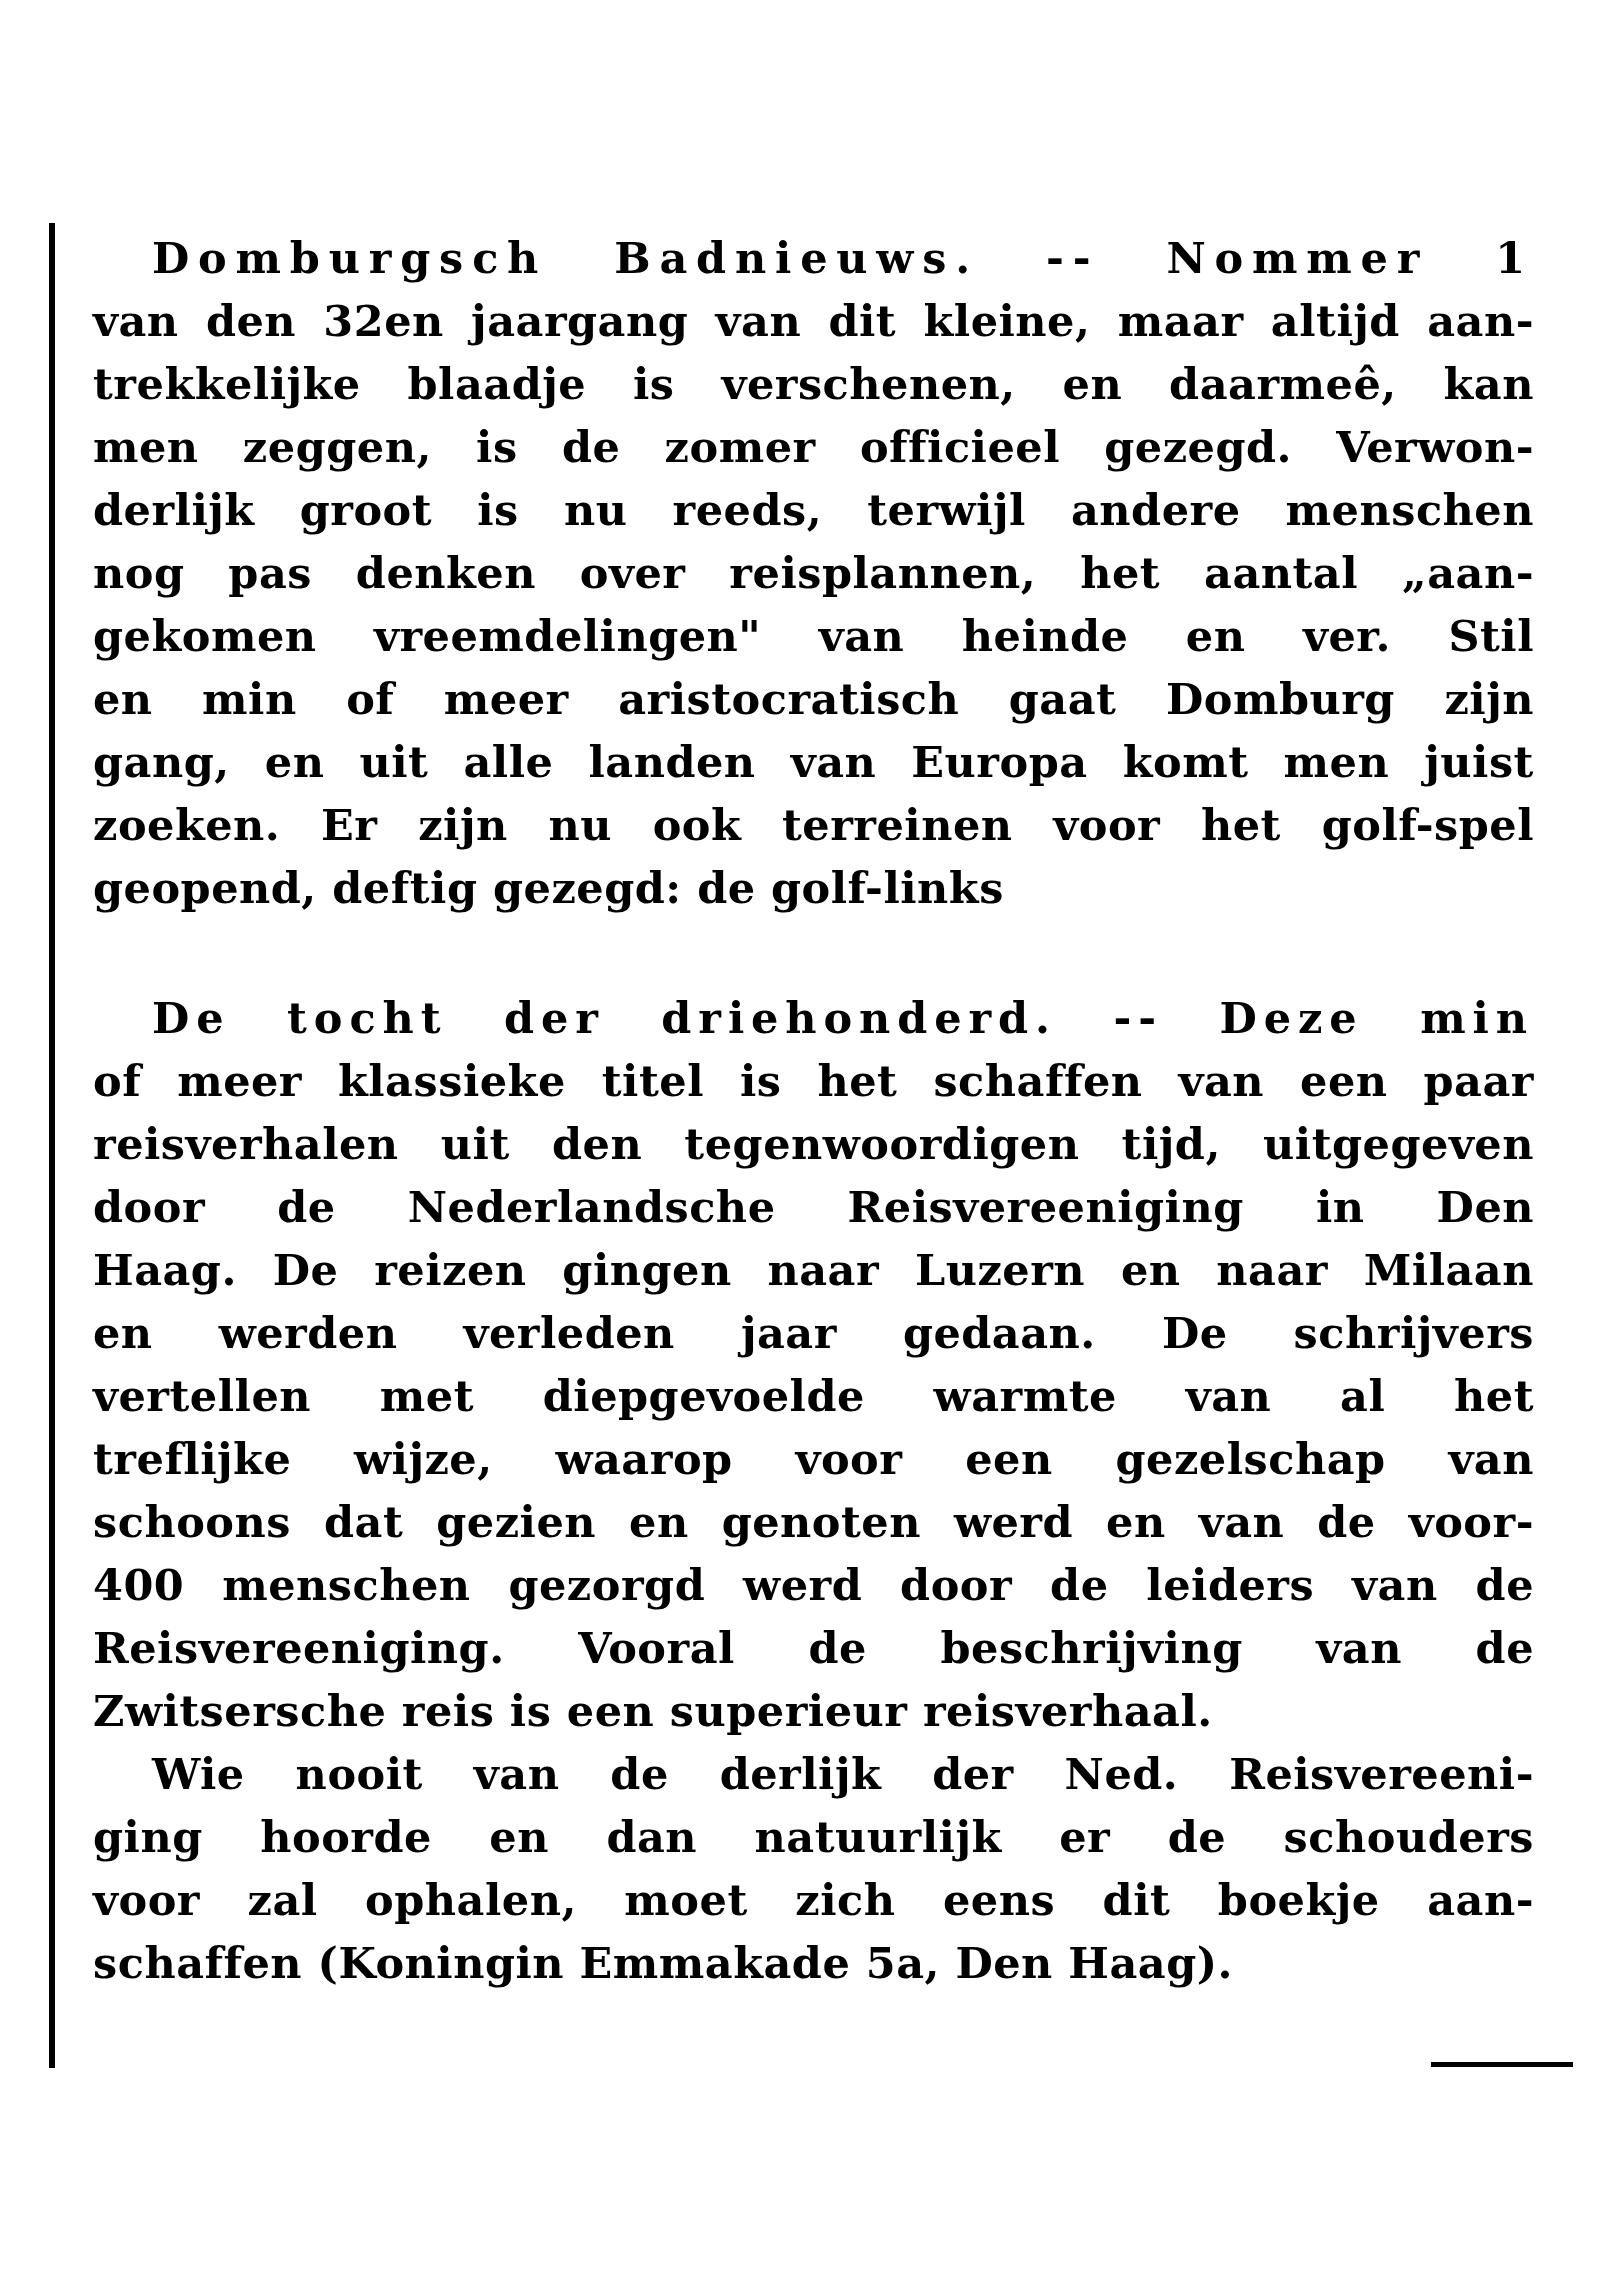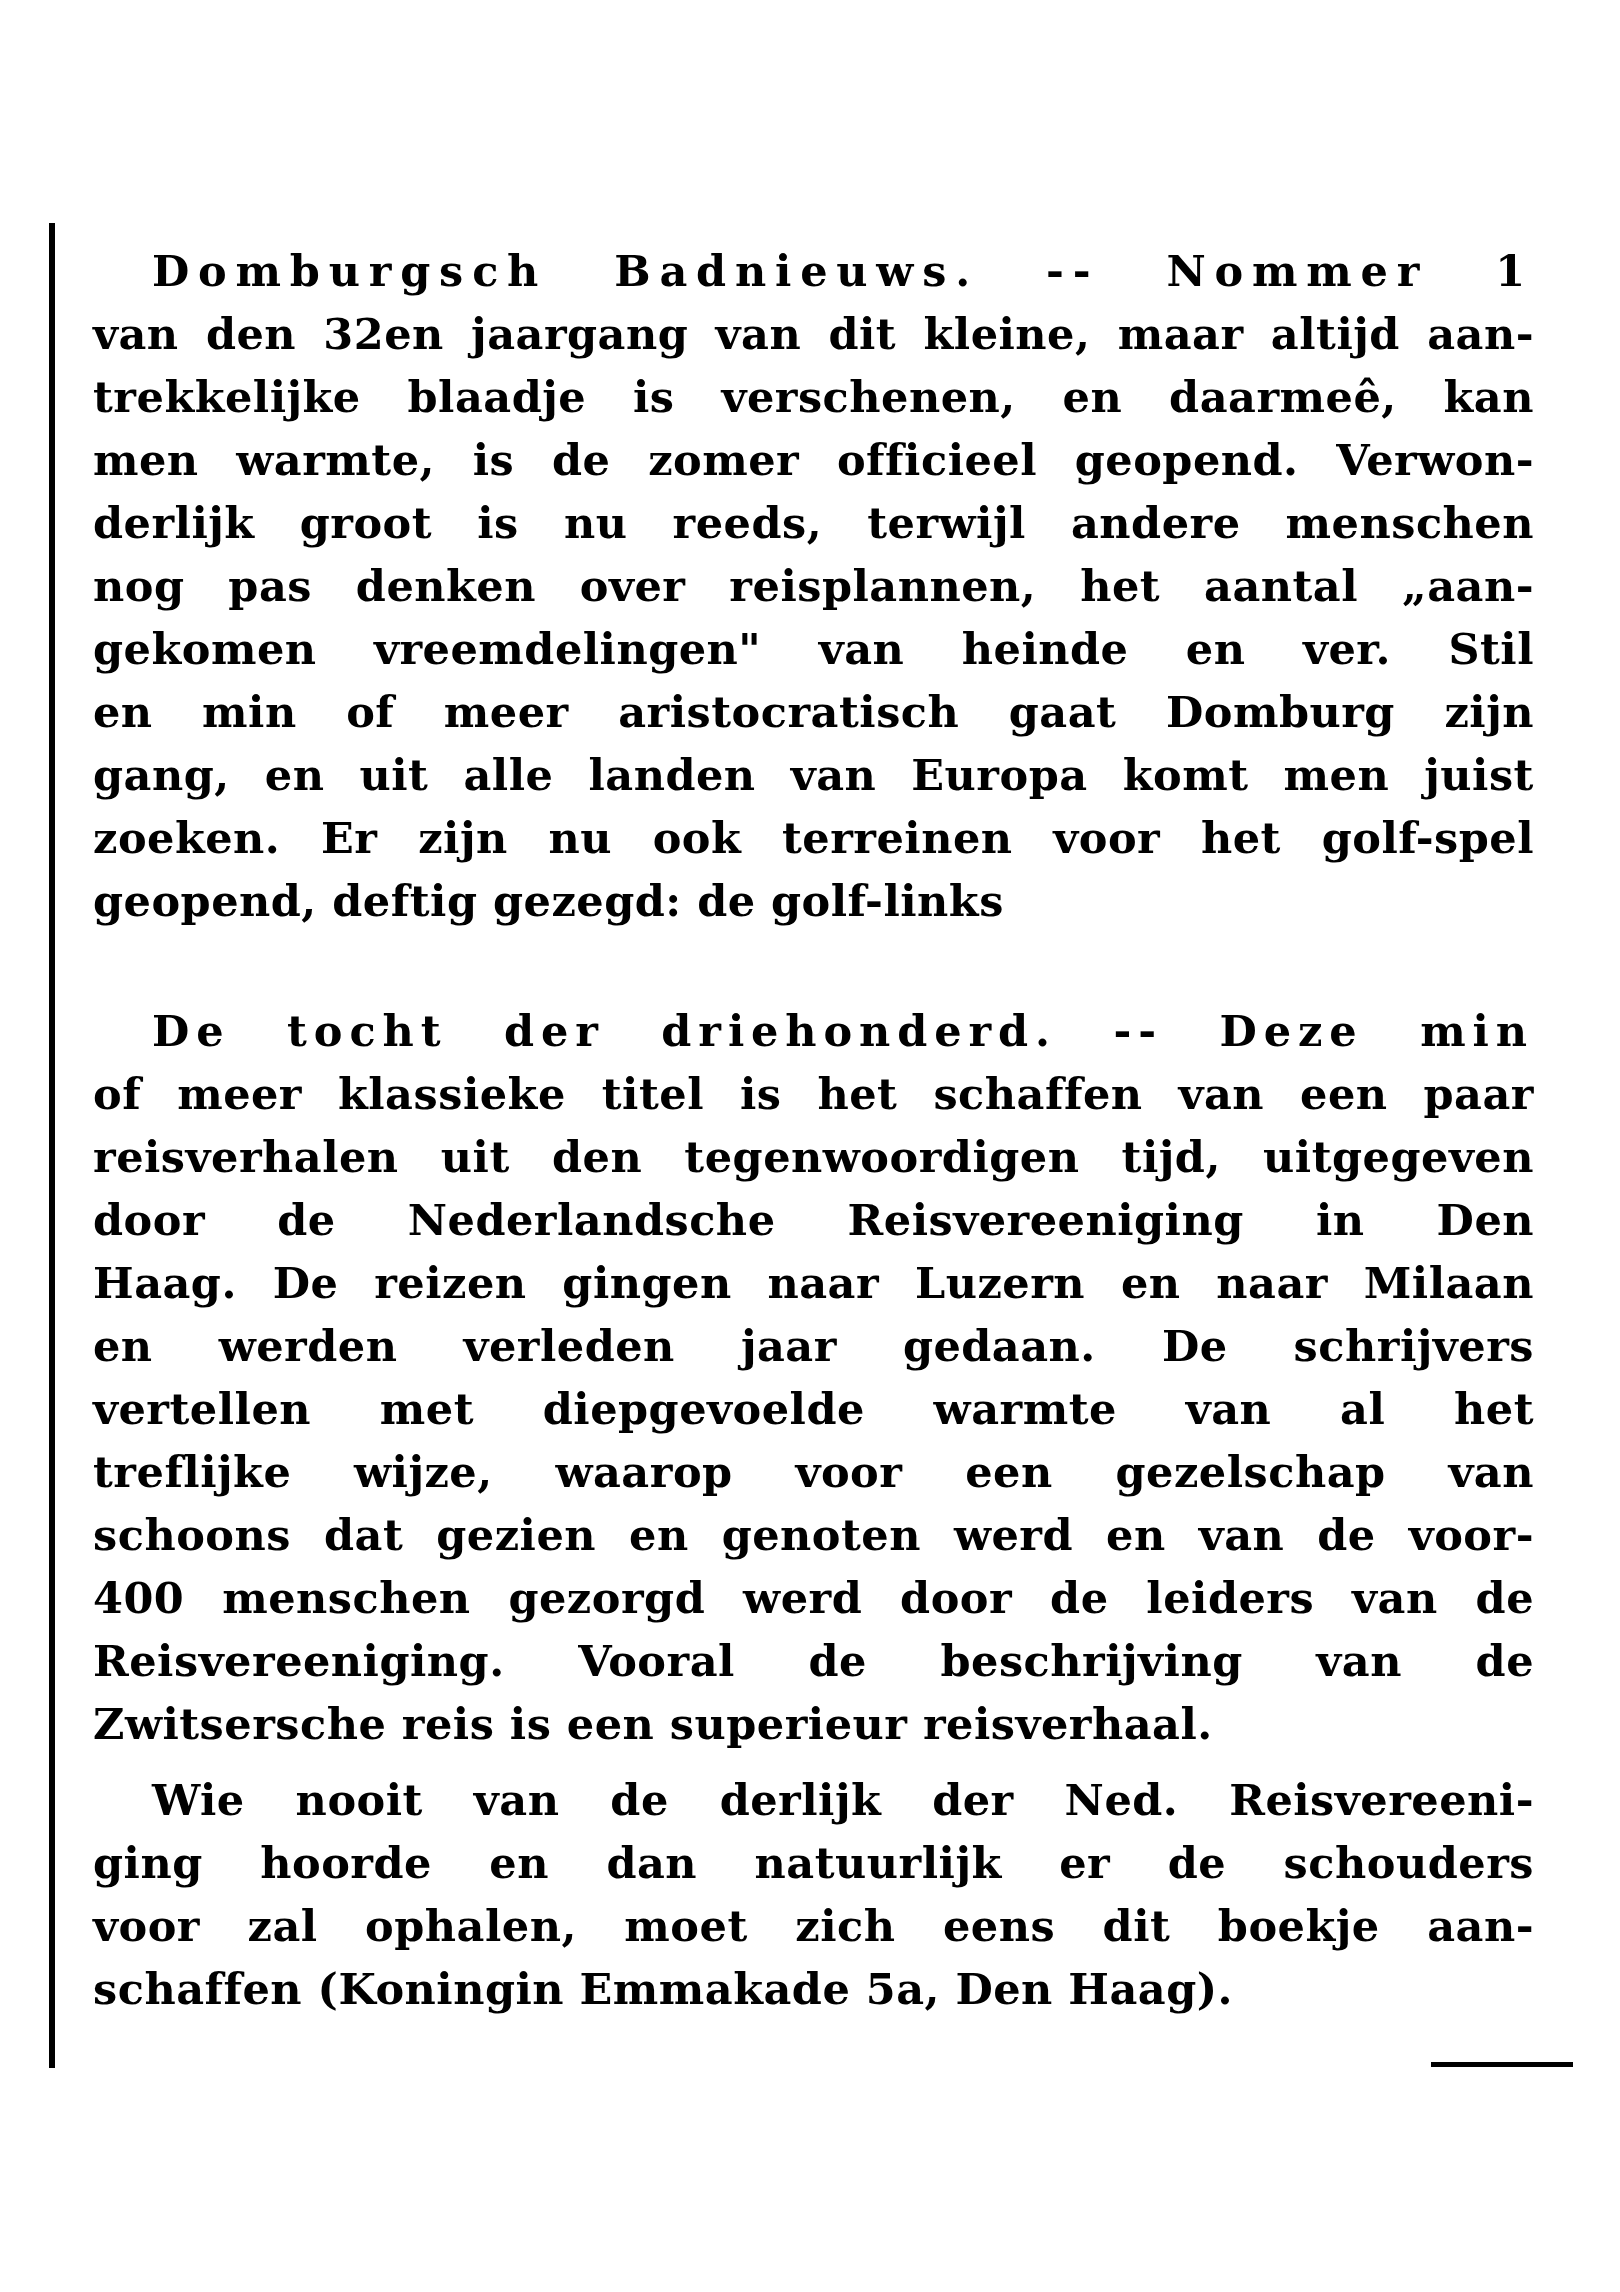--- a/index.html
+++ b/index.html
@@ -18,36 +18,36 @@
     font-family: "DejaVu Serif", serif;
     color: #000;
     font-size: 43px;
     line-height: 63px;
     text-align: justify;
     font-weight: bold;
     letter-spacing: 0.5px;
   }
   .line { display: block; white-space: nowrap; text-align: justify; text-align-last: justify; }
   .line.last { text-align-last: left; }
-  .line.indent { padding-left: 59px; margin-top: 13px; }
+  .line.indent { padding-left: 59px; }
 </style>
 </head>
 <body>
 
 <div class="clip">
   <div class="left-rule"></div>
   <div class="bottom-rule"></div>
 
   <div class="text">
 
     <div style="padding-top:3.9px;">
       <span class="line indent" style="letter-spacing:8.8px;">Domburgsch Badnieuws. -- Nommer 1</span>
       <span class="line">van den 32en jaargang van dit kleine, maar altijd aan-</span>
       <span class="line">trekkelijke blaadje is verschenen, en daarmeê, kan</span>
-      <span class="line">men warmte, is de zomer officieel geopend. Verwon-</span>
+      <span class="line">men zeggen, is de zomer officieel gezegd. Verwon-</span>
       <span class="line">derlijk groot is nu reeds, terwijl andere menschen</span>
       <span class="line">nog pas denken over reisplannen, het aantal „aan-</span>
       <span class="line">gekomen vreemdelingen" van heinde en ver. Stil</span>
       <span class="line">en min of meer aristocratisch gaat Domburg zijn</span>
       <span class="line">gang, en uit alle landen van Europa komt men juist</span>
       <span class="line">zoeken. Er zijn nu ook terreinen voor het golf-spel</span>
       <span class="line last">geopend, deftig gezegd: de golf-links</span>
     </div>
 
     <div style="margin-top:67px;">

